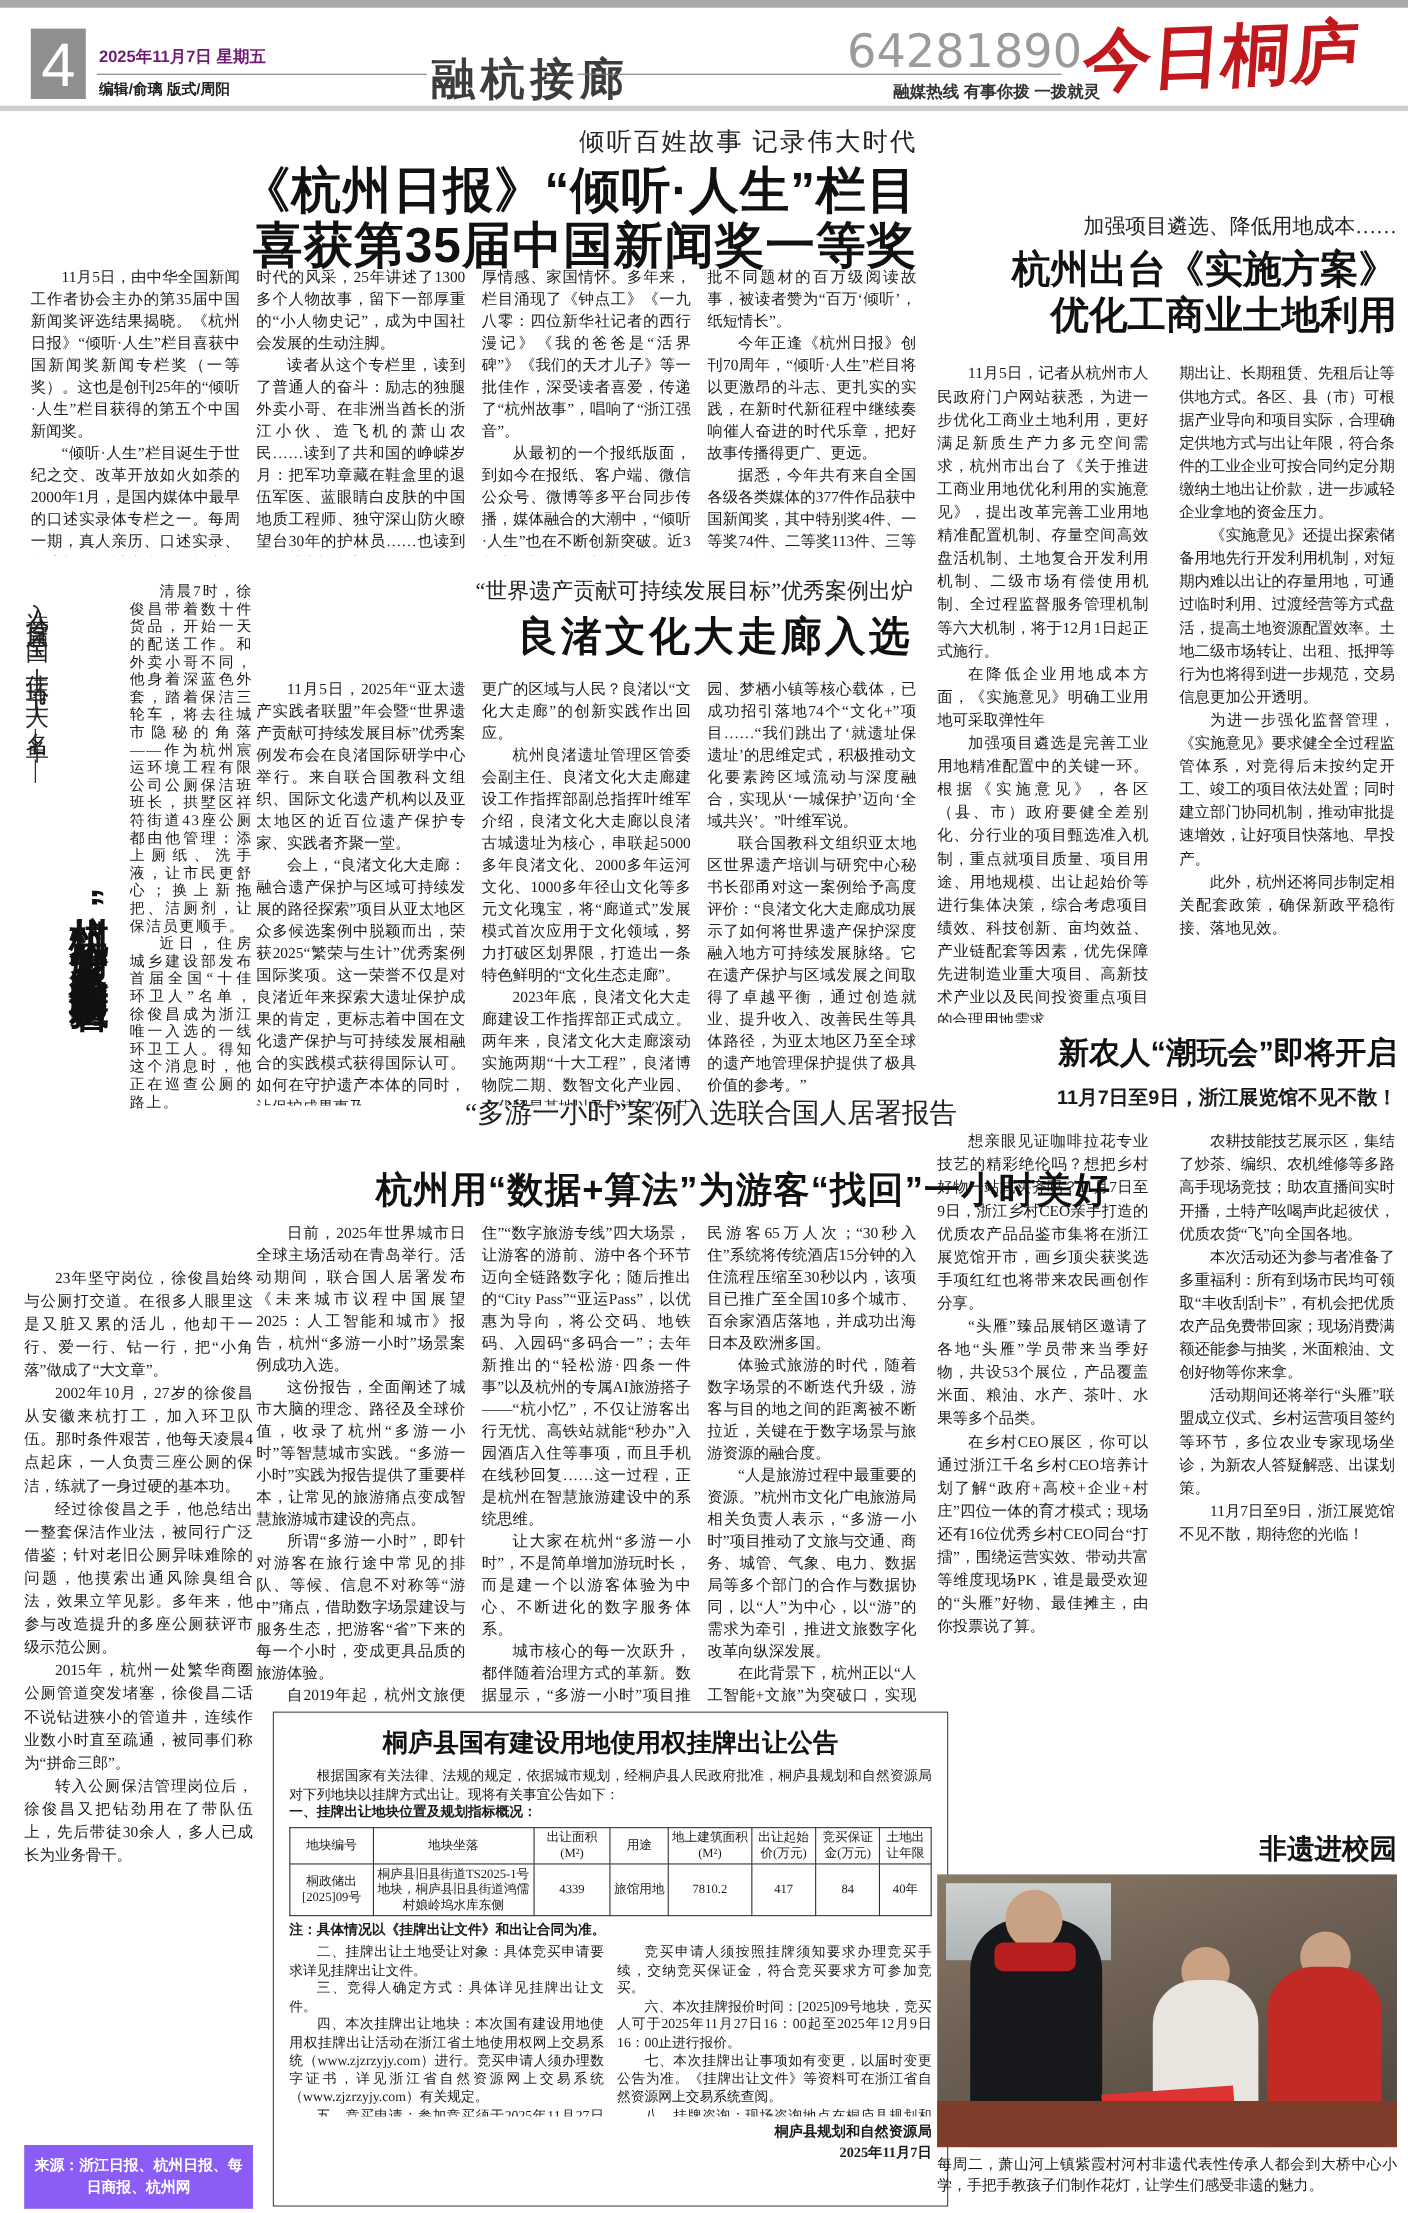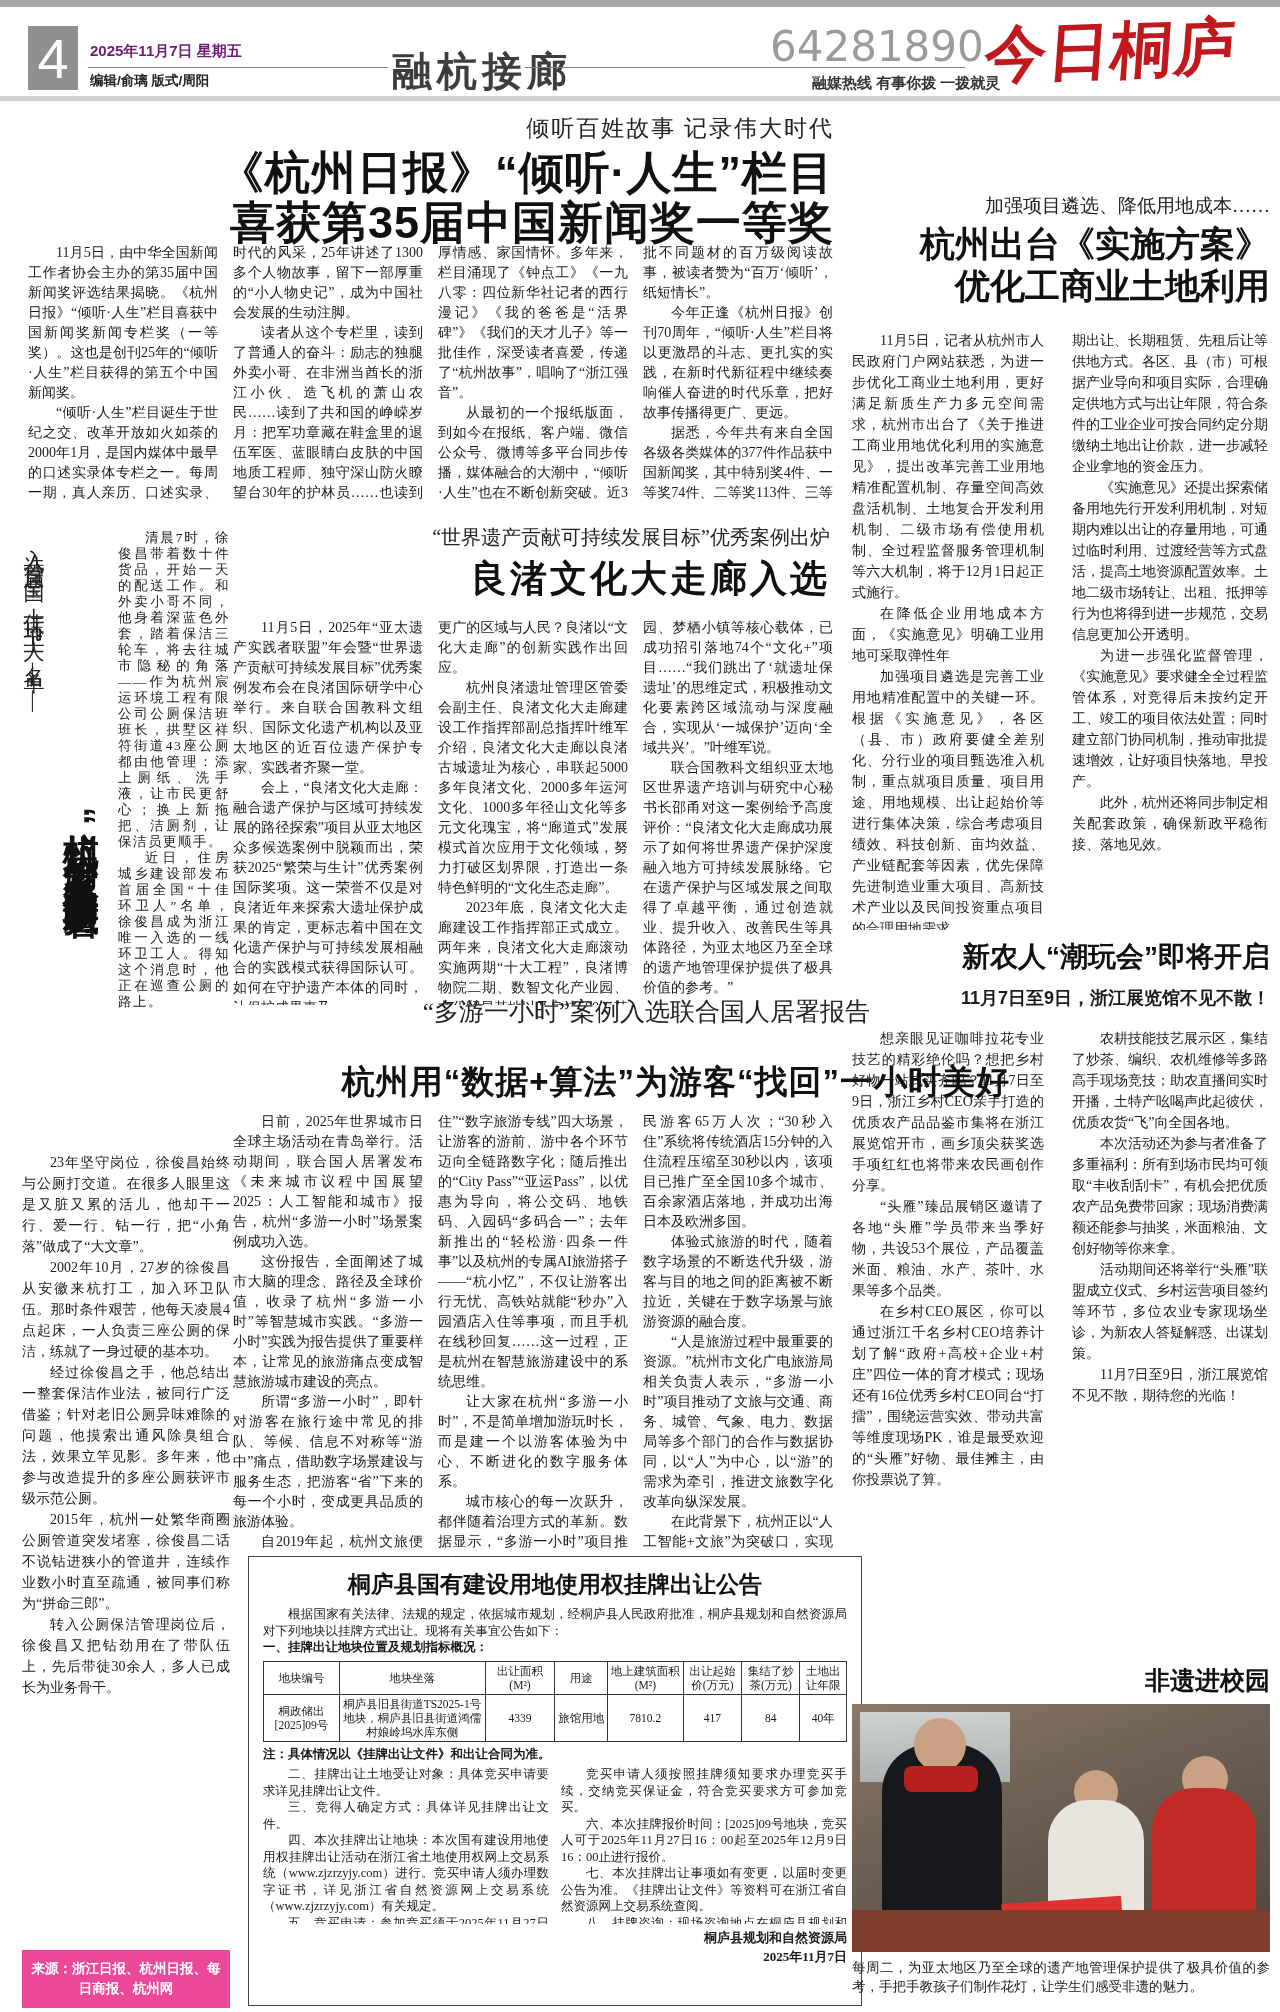--- a/index.html
+++ b/index.html
@@ -41,21 +41,21 @@
   #sr-h1{left:848px;top:221px;width:422px;font-size:35px;}
   #sr-h2{left:848px;top:263px;width:422px;font-size:35px;}
   #cw-h{left:848px;top:938px;width:422px;font-size:28px;}
   #cw-sub{left:848px;top:986px;width:422px;font-size:18px;font-weight:bold;font-family:"Liberation Sans",sans-serif;}
   
   #dy-kicker{left:230px;top:995px;width:640px;font-size:25px;}
   #dy-h{left:230px;top:1060px;width:780px;font-size:33px;letter-spacing:1px;}
   
   #lv-kicker{left:20px;top:532px;height:520px;writing-mode:vertical-rl;font-size:21px;letter-spacing:7px;color:#222;}
   #lv-h{left:56px;top:530px;height:615px;writing-mode:vertical-rl;font-size:36px;letter-spacing:2px;}
-  #src-box{left:22px;top:1950px;width:208px;height:58px;background:#ec4899;color:#fff;
+  #src-box{left:22px;top:1950px;width:208px;height:58px;background:#8b5cf6;color:#fff;
            font-family:"Liberation Sans",sans-serif;font-size:13.5px;font-weight:bold;
            display:flex;align-items:center;justify-content:center;text-align:center;line-height:20px;padding:0 6px;box-sizing:border-box;}
   
   #notice{left:248px;top:1556px;width:614px;height:450px;border:1.5px solid #444;box-sizing:border-box;padding:10px 14px;}
   #notice .title{font-size:23px;text-align:center;margin:2px 0 6px 0;}
   #notice .small{font-size:12.5px;line-height:16.5px;text-align:justify;}
   #notice .sect{font-weight:bold;font-family:"Liberation Sans",sans-serif;}
   #notice table{border-collapse:collapse;width:100%;margin:5px 0 4px 0;font-size:11.5px;text-align:center;}
   #notice th,#notice td{border:1px solid #333;padding:2px 2px;line-height:14px;font-weight:normal;}
   #notice .subcols{display:flex;gap:12px;margin-top:4px;}
@@ -201,21 +201,21 @@
     <div class="small sect">一、挂牌出让地块位置及规划指标概况：</div>
     <table>
       <tbody>
           <tr>
         <th style="width:13%">地块编号</th>
         <th style="width:25%">地块坐落</th>
         <th style="width:12%">出让面积(M²)</th>
         <th style="width:9%">用途</th>
         <th style="width:13%">地上建筑面积(M²)</th>
         <th style="width:10%">出让起始价(万元)</th>
-        <th style="width:10%">集结了炒茶(万元)</th>
+        <th style="width:10%">竞买保证金(万元)</th>
         <th style="width:8%">土地出让年限</th>
       </tr>
       <tr>
         <td>桐政储出[2025]09号</td>
         <td>桐庐县旧县街道TS2025-1号地块，桐庐县旧县街道鸿儒村娘岭坞水库东侧</td>
         <td>4339</td>
         <td>旅馆用地</td>
         <td>7810.2</td>
         <td>417</td>
         <td>84</td>
@@ -250,14 +250,14 @@
     <div class="ph-man"></div>
     <div class="ph-head"></div>
     <div class="ph-scarf"></div>
     <div class="ph-kid1h"></div>
     <div class="ph-kid1"></div>
     <div class="ph-kid2h"></div>
     <div class="ph-kid2"></div>
     <div class="ph-paper"></div>
     <div class="ph-table"></div>
   </div>
-  <div id="fy-cap" class="abs">每周二，为亚太地区乃至全球的遗产地管理保护提供了极具价值的参考，手把手教孩子们制作花灯，让学生们感受非遗的魅力。</div>
+  <div id="fy-cap" class="abs">每周二，萧山河上镇紫霞村河村非遗代表性传承人都会到大桥中心小学，手把手教孩子们制作花灯，让学生们感受非遗的魅力。</div>
 </div>
 
 </body></html>

